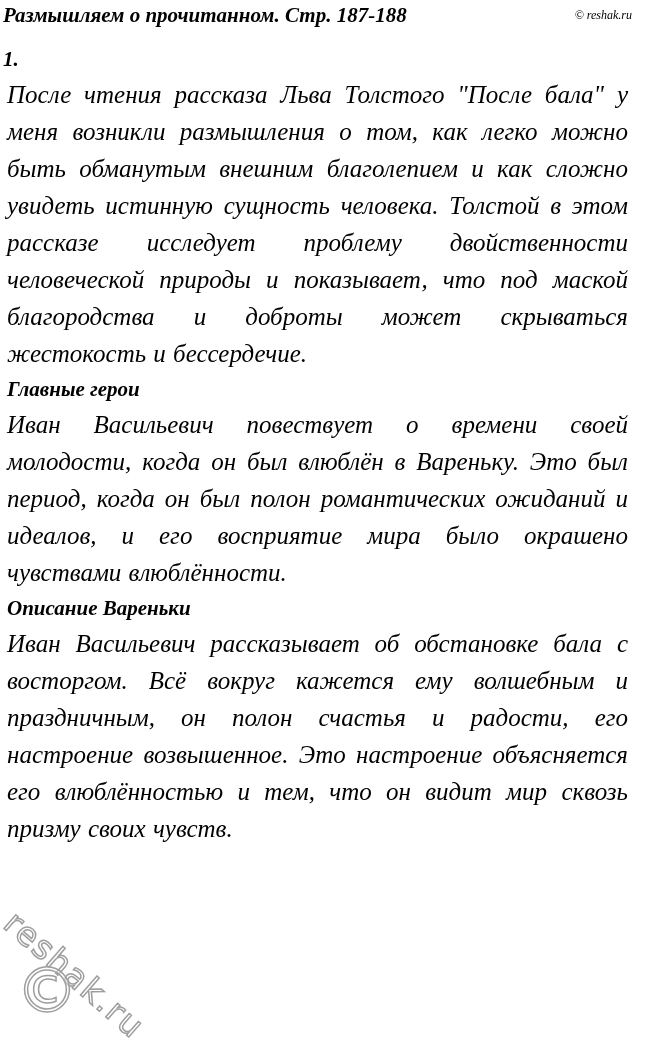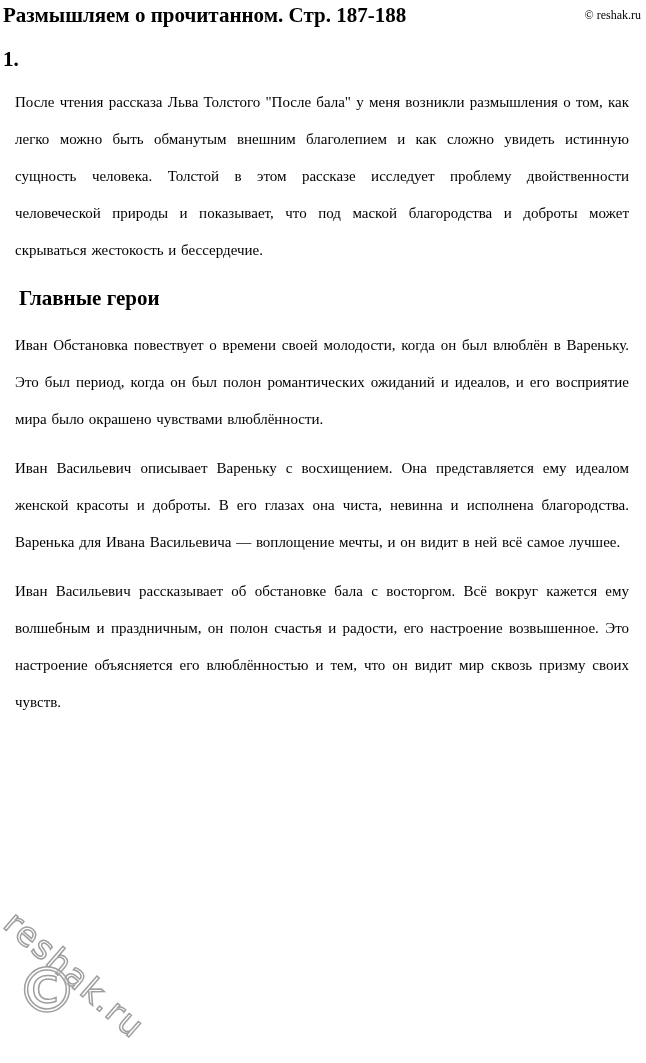--- a/index.html
+++ b/index.html
@@ -9,22 +9,23 @@
   }
   body {
     width: 646px;
     height: 1063px;
     overflow: hidden;
     position: relative;
     font-family: "Liberation Serif", serif;
     color: #000000;
   }
   .page {
-    padding: 2px 5px 0 3px;
+    padding: 2px 14px 0 3px;
     position: relative;
+    font-style: italic;
   }
   .header {
     display: flex;
     justify-content: space-between;
     align-items: flex-start;
     font-size: 21px;
     line-height: 26px;
   }
   .header .title {
     font-weight: bold;
@@ -33,31 +34,31 @@
     font-weight: normal;
     font-size: 12px;
   }
   .qnum {
     font-size: 21px;
     line-height: 26px;
     font-weight: bold;
     margin-top: 18px;
   }
   p.body-par {
-    font-size: 15px;
+    font-size: 25px;
     line-height: 37px;
     text-align: justify;
-    margin: 12px;
+    margin: 4px;
     word-spacing: 1px;
   }
   h2.sec-head {
     font-size: 21px;
     line-height: 26px;
     font-weight: bold;
-    margin: 16px;
+    margin: 4px;
   }
   .mt5  { margin-top: 5px; }
   .mt10 { margin-top: 10px; }
   .mt12 { margin-top: 12px; }
   .mt13 { margin-top: 13px; }
   .mt14 { margin-top: 14px; }
   .mt24 { margin-top: 24px; }
 
   
   .watermark {
@@ -102,23 +103,23 @@
     <span class="title">Размышляем о прочитанном. Стр. 187-188</span>
     <span class="copyright">© reshak.ru</span>
   </div>
 
   <div class="qnum">1.</div>
 
   <p class="body-par mt14">После чтения рассказа Льва Толстого "После бала" у меня возникли размышления о том, как легко можно быть обманутым внешним благолепием и как сложно увидеть истинную сущность человека. Толстой в этом рассказе исследует проблему двойственности человеческой природы и показывает, что под маской благородства и доброты может скрываться жестокость и бессердечие.</p>
 
   <h2 class="sec-head mt10">Главные герои</h2>
 
-  <p class="body-par mt13">Иван Обстановка повествует о времени своей молодости, когда он был влюблён в Вареньку. Это был период, когда он был полон романтических ожиданий и идеалов, и его восприятие мира было окрашено чувствами влюблённости.</p>
+  <p class="body-par mt13">Иван Васильевич повествует о времени своей молодости, когда он был влюблён в Вареньку. Это был период, когда он был полон романтических ожиданий и идеалов, и его восприятие мира было окрашено чувствами влюблённости.</p>
 
-  <p class="body-par mt10">Иван Васильевич описывает Вареньку с восхищением. Она представляется ему идеалом женской красоты и доброты. В его глазах она чиста, невинна и исполнена благородства. Варенька для Ивана Васильевича — воплощение мечты, и он видит в ней всё самое лучшее.</p>
+  <h2 class="sec-head mt5">Описание Вареньки</h2>
 
   <p class="body-par mt13">Иван Васильевич рассказывает об обстановке бала с восторгом. Всё вокруг кажется ему волшебным и праздничным, он полон счастья и радости, его настроение возвышенное. Это настроение объясняется его влюблённостью и тем, что он видит мир сквозь призму своих чувств.</p>
 
 </div>
 
 <div class="watermark">
   <span class="wm-text">reshak.ru</span>
   <span class="wm-symbol">©</span>
 </div>
 

